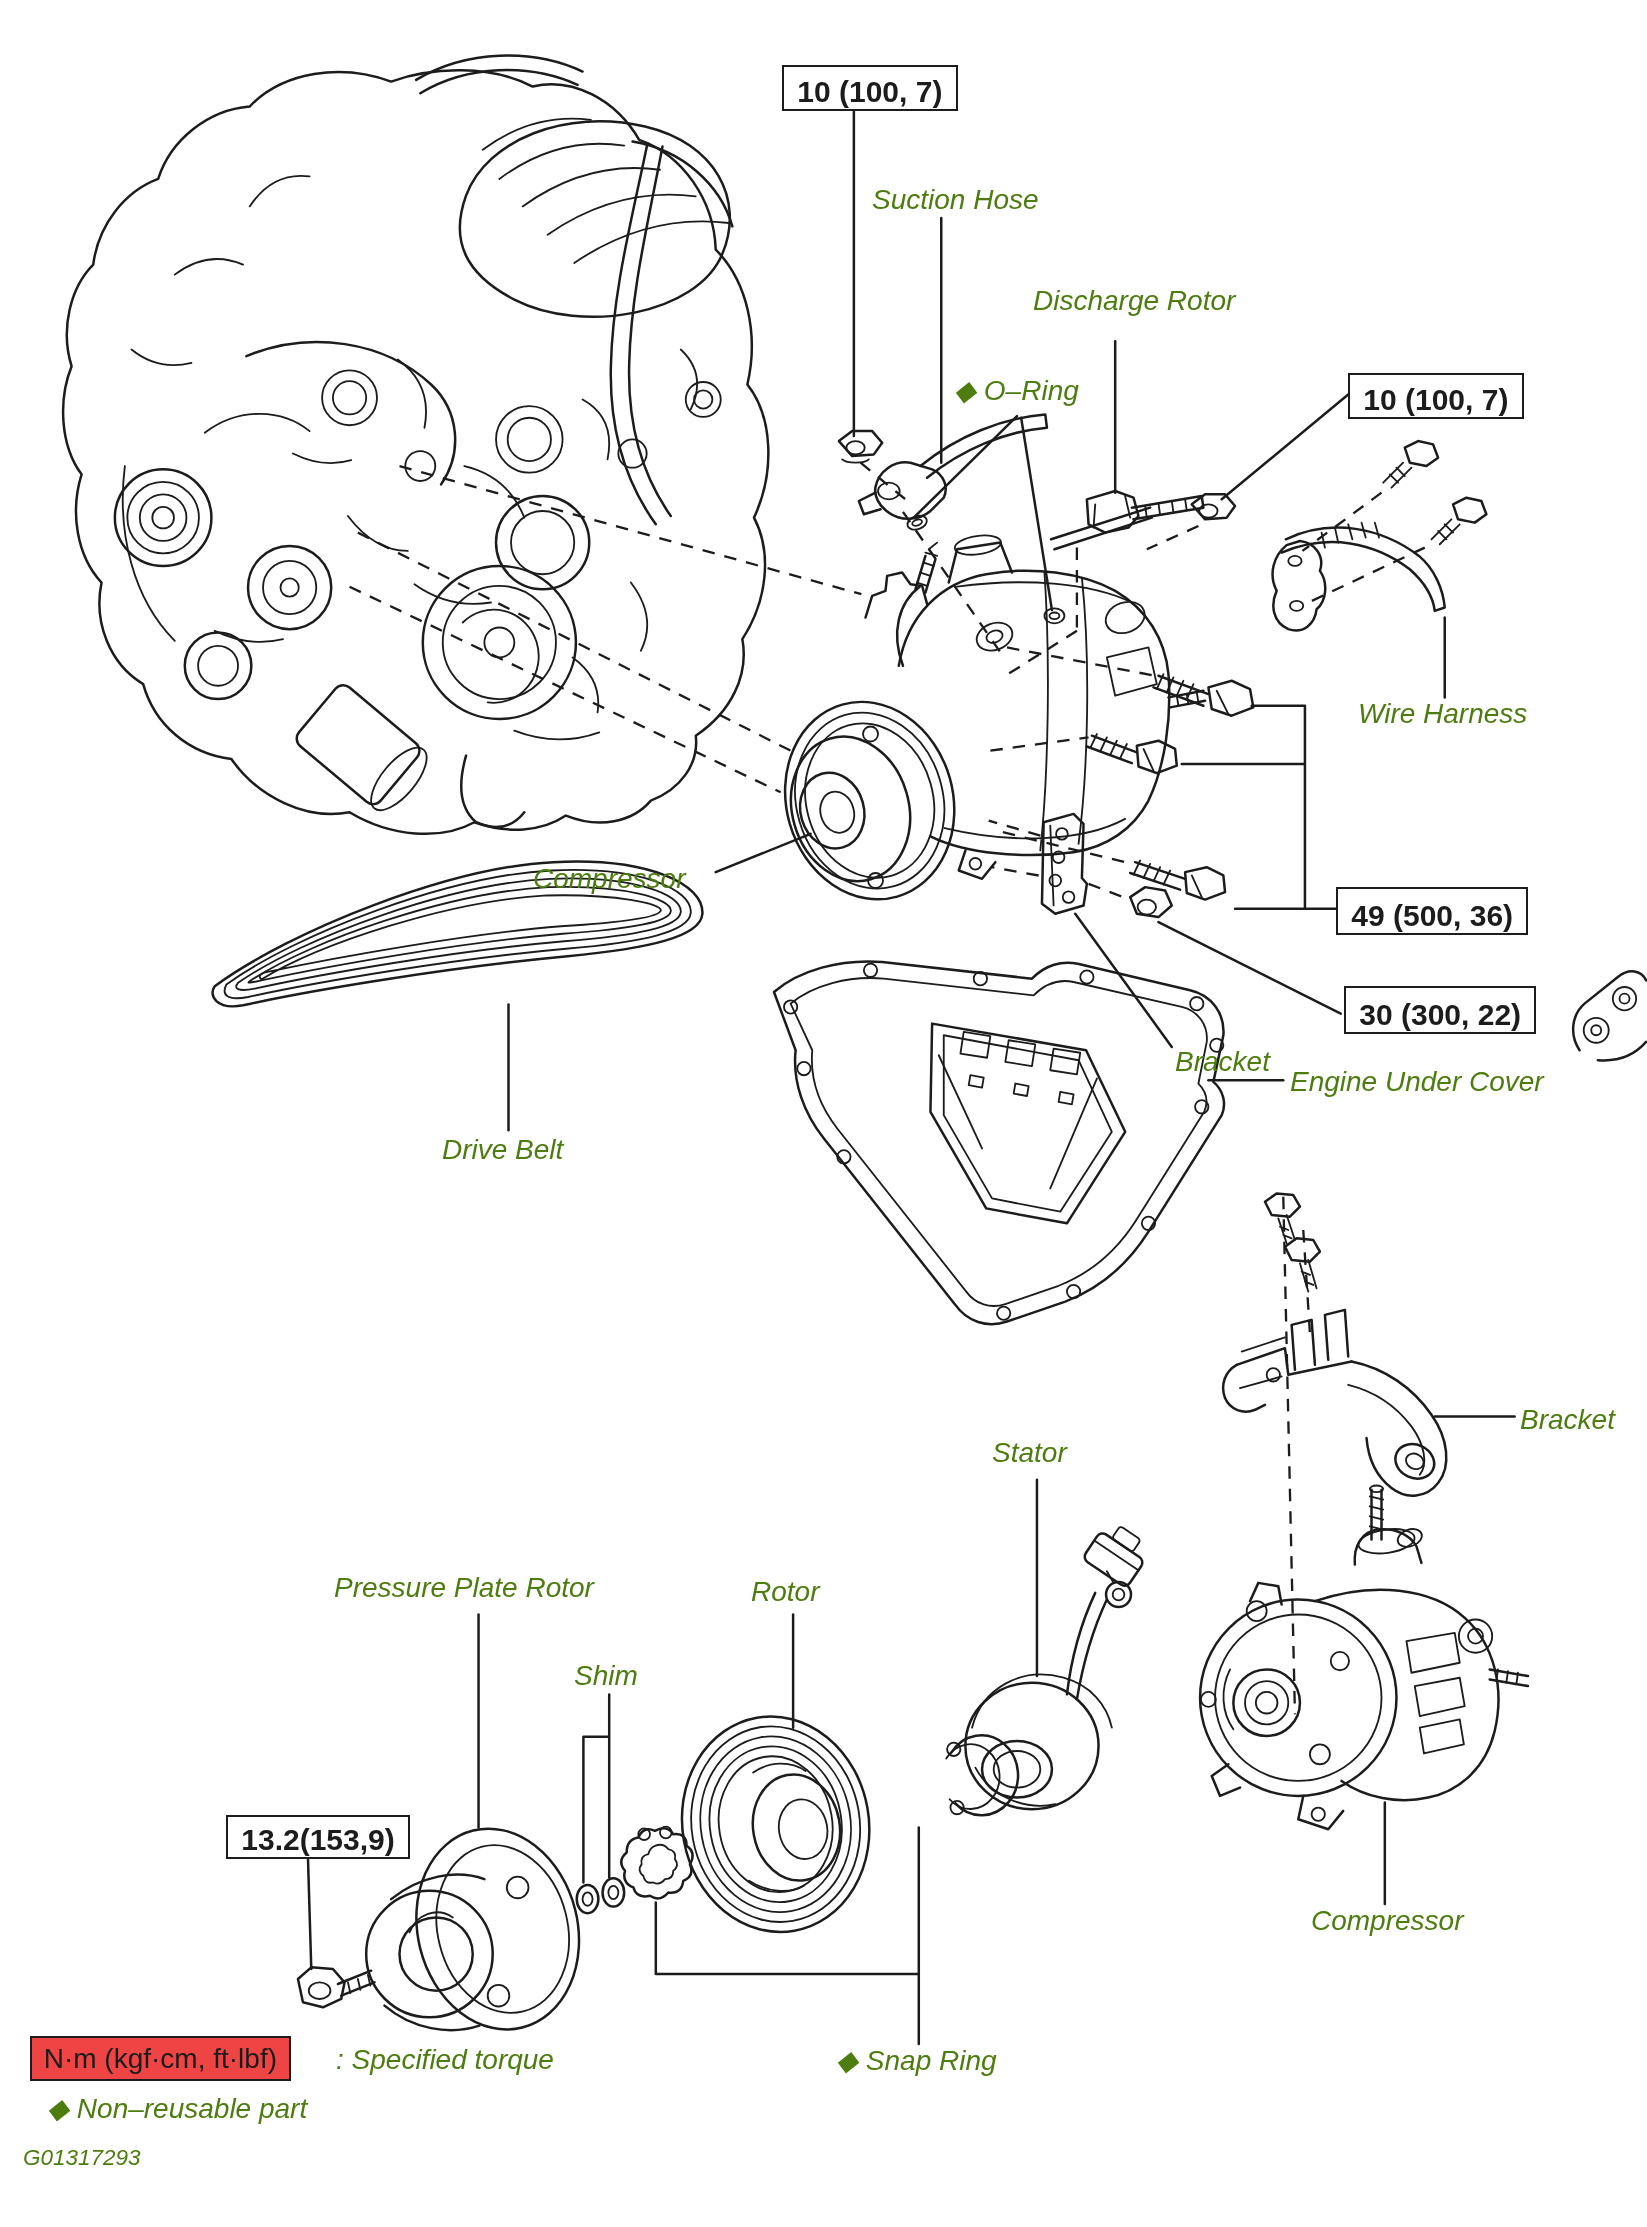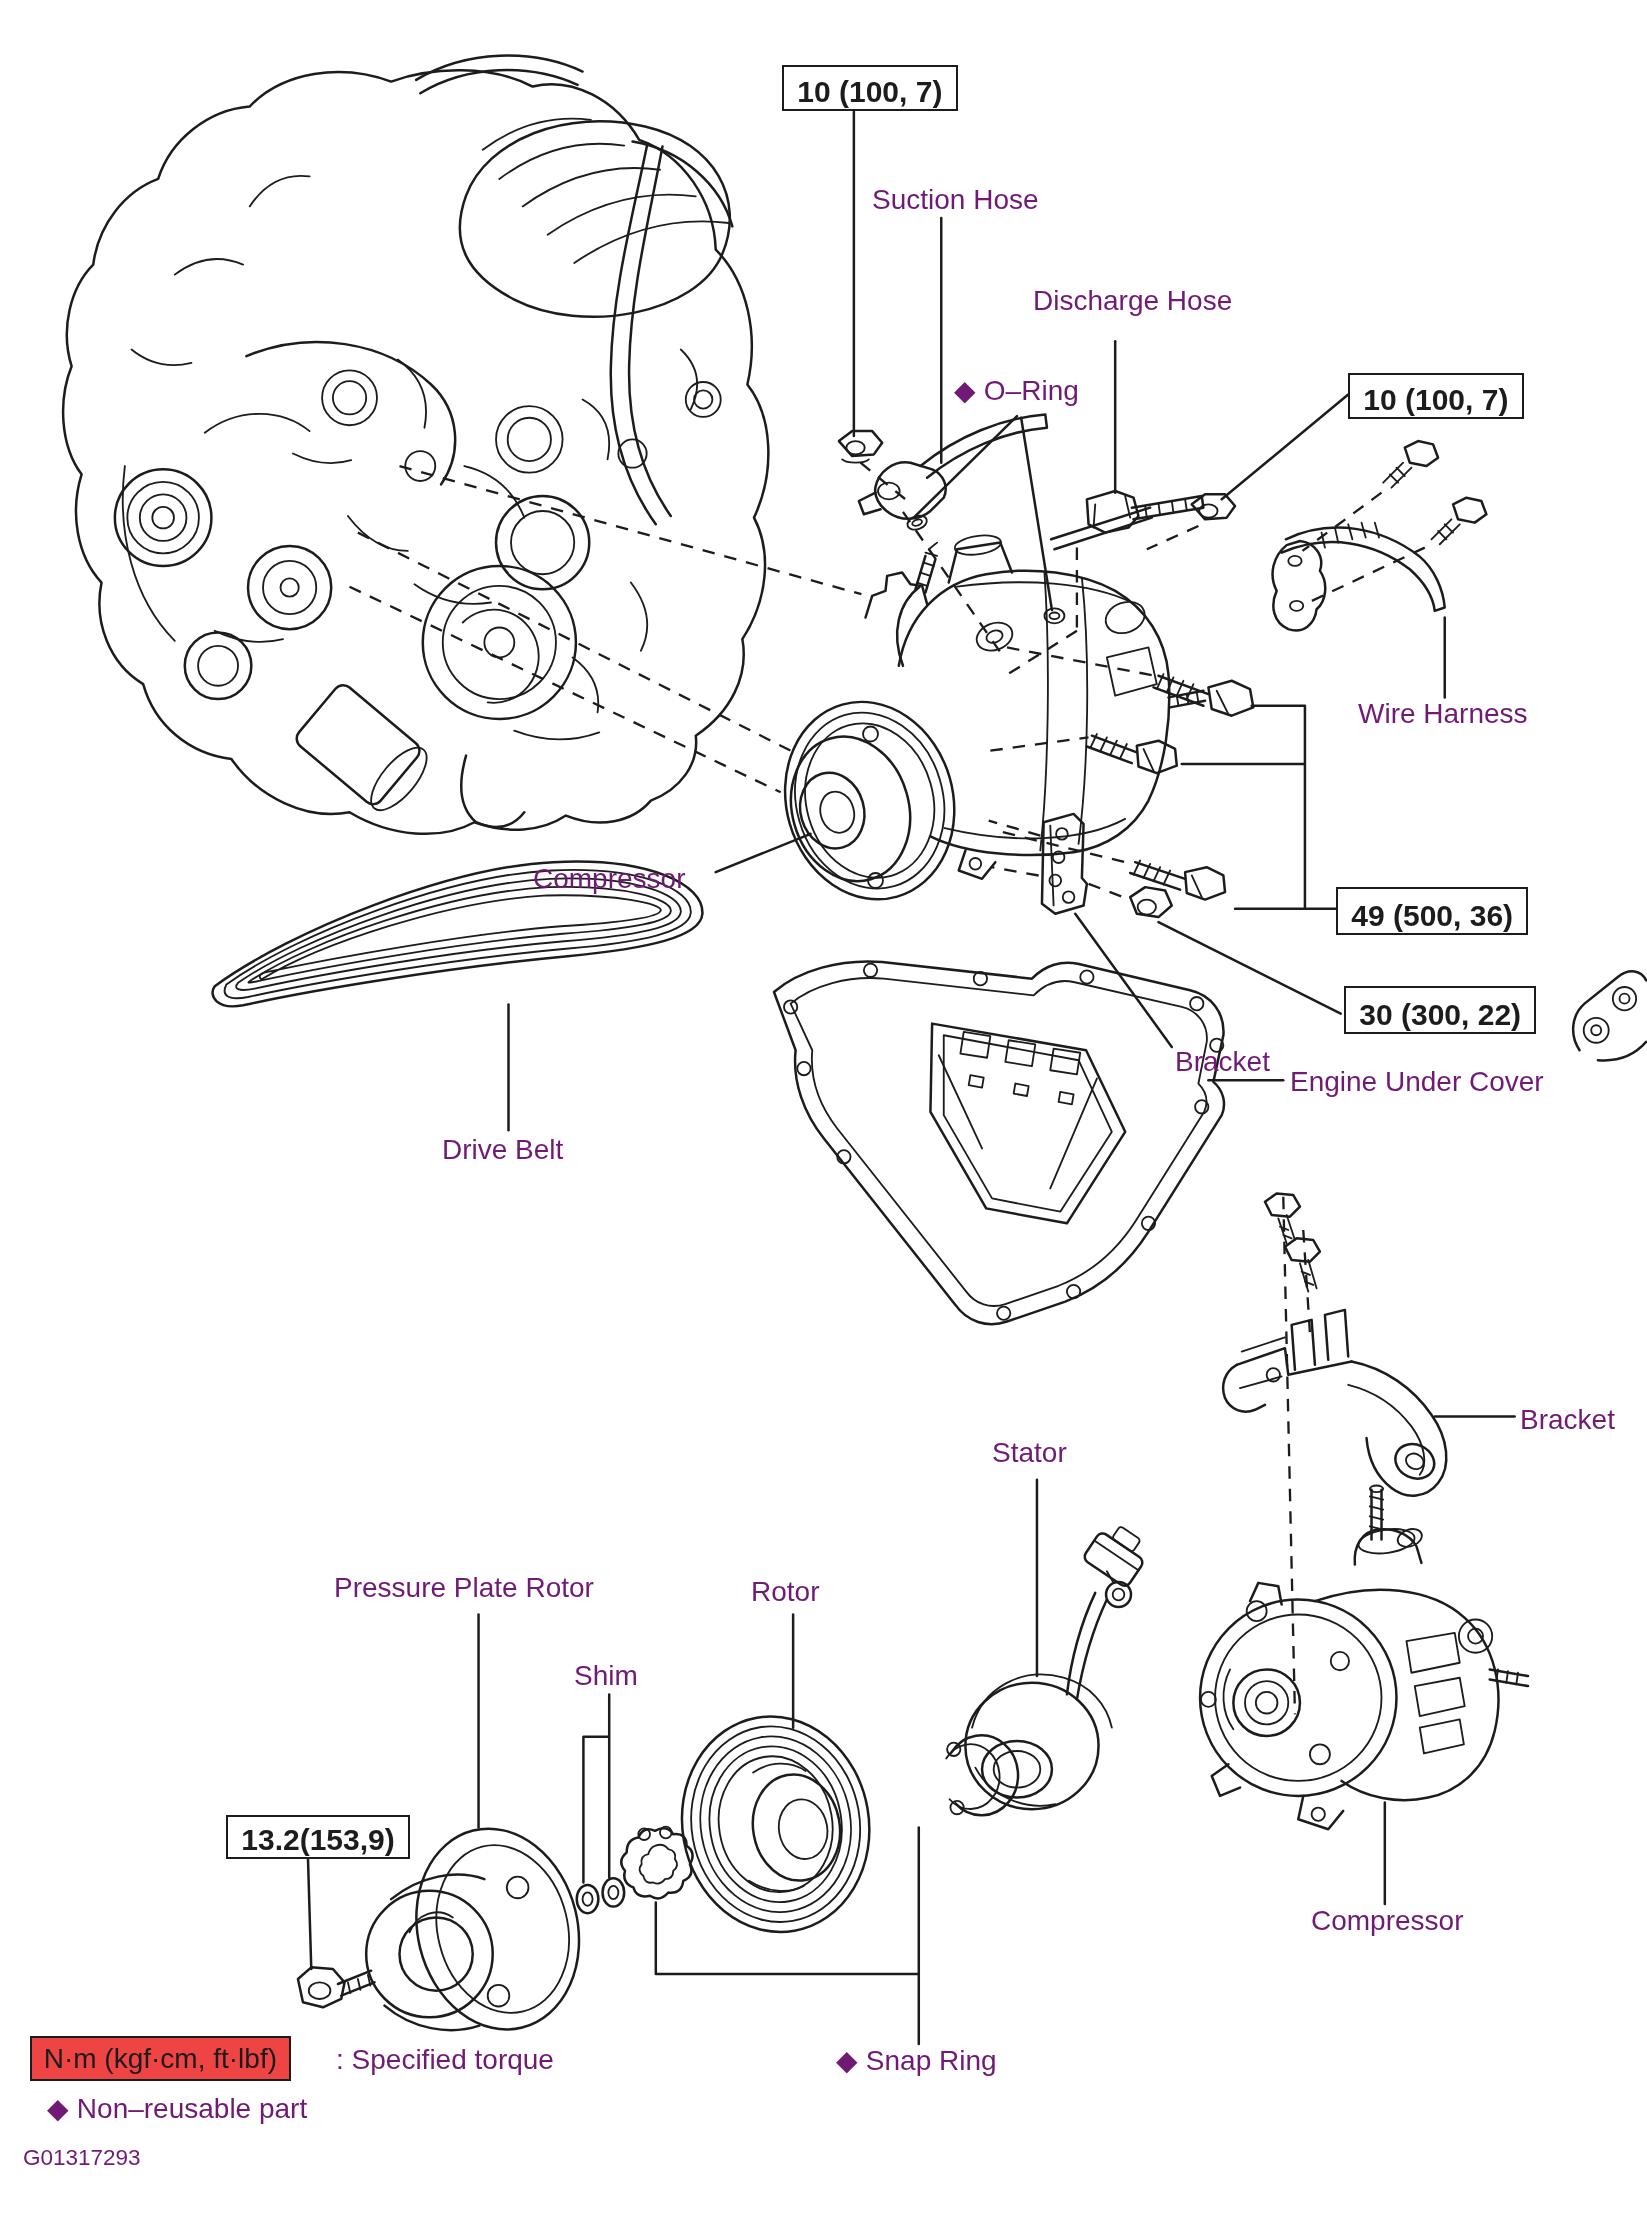--- a/index.html
+++ b/index.html
@@ -2,21 +2,21 @@
 <html style="font-size:13.3px"><head>
 <meta charset="utf-8">
 <style>
   html,body{margin:0;padding:0;background:#e8e8e8;}
   .page{position:relative;width:1647px;height:2227px;background:#ffffff;overflow:hidden;
         font-family:"Liberation Sans", sans-serif;color:#1c1c1c;}
   svg{position:absolute;left:0;top:0;}
   .ln{fill:none;stroke:#1c1c1c;stroke-width:3;stroke-linecap:round;stroke-linejoin:round;}
   .ln2{fill:none;stroke:#1c1c1c;stroke-width:2.2;stroke-linecap:round;stroke-linejoin:round;}
   .dash{fill:none;stroke:#1c1c1c;stroke-width:2.8;stroke-dasharray:15 12;stroke-linecap:butt;}
-  .lbl{position:absolute;font-size:28px;line-height:1.05;white-space:nowrap;color:#701a75;}
+  .lbl{position:absolute;font-size:28px;line-height:1.05;white-space:nowrap;color:#4d7c0f;font-style:italic;}
   .sm{font-size:22.5px;}
   .tbox{position:absolute;display:flex;align-items:flex-end;justify-content:center;
         border:2.9px solid #1c1c1c;background:#fff;font-size:30px;font-weight:700;
         padding:0 13.3px;box-sizing:border-box;white-space:nowrap;}
   .lgbox{position:absolute;display:flex;align-items:center;justify-content:center;
         border:2.5px solid #1c1c1c;background:#ef4444;font-size:28px;font-weight:400;
         padding:0 11.7px;box-sizing:border-box;white-space:nowrap;}
   .dia{display:inline-block;margin-right:8.3px;}
 </style>
 </head>
@@ -346,21 +346,21 @@
     <span>49 (500, 36)</span>
   </div>
   <div class="tbox" style="left:1344px;top:986px;height:48px;min-width:170px;">
     <span>30 (300, 22)</span>
   </div>
   <div class="tbox" style="left:226px;top:1815px;height:44px;min-width:171px;">
     <span>13.2(153,9)</span>
   </div>
 
   <div class="lbl" style="left:872px;top:185px;">Suction Hose</div>
-  <div class="lbl" style="left:1033px;top:286px;">Discharge Hose</div>
+  <div class="lbl" style="left:1033px;top:286px;">Discharge Rotor</div>
   <div class="lbl" style="left:954px;top:376px;">
     <span class="dia">◆</span><span>O–Ring</span>
   </div>
   <div class="lbl" style="left:1358px;top:699px;">Wire Harness</div>
   <div class="lbl" style="left:533px;top:864px;">Compressor</div>
   <div class="lbl" style="left:1175px;top:1047px;">Bracket</div>
   <div class="lbl" style="left:442px;top:1135px;">Drive Belt</div>
   <div class="lbl" style="left:1280px;top:1067px;margin-left:10px;">Engine Under Cover</div>
   <div class="lbl" style="left:1520px;top:1405px;">Bracket</div>
   <div class="lbl" style="left:992px;top:1438px;">Stator</div>

